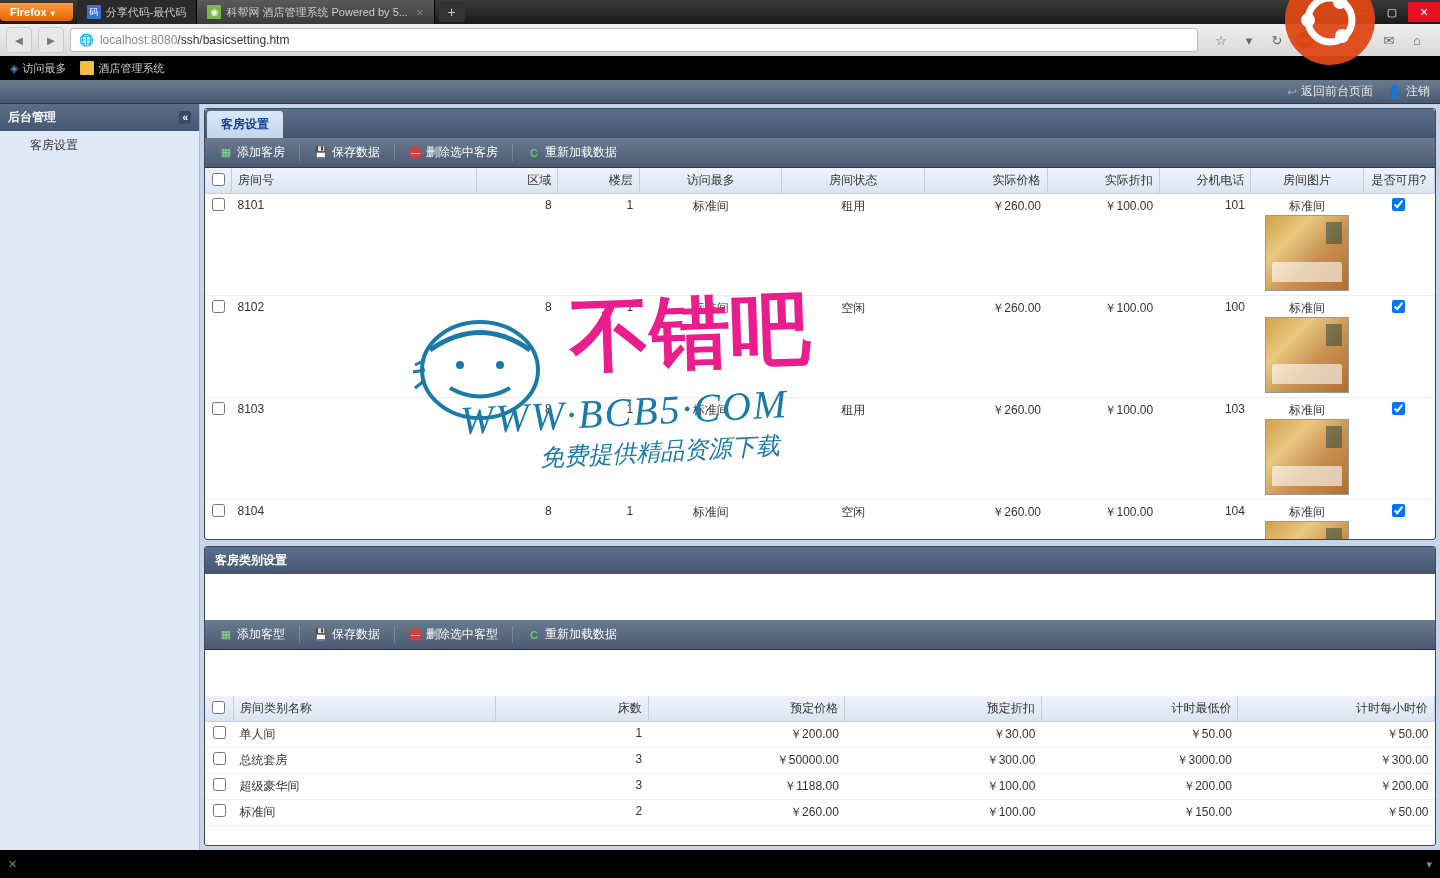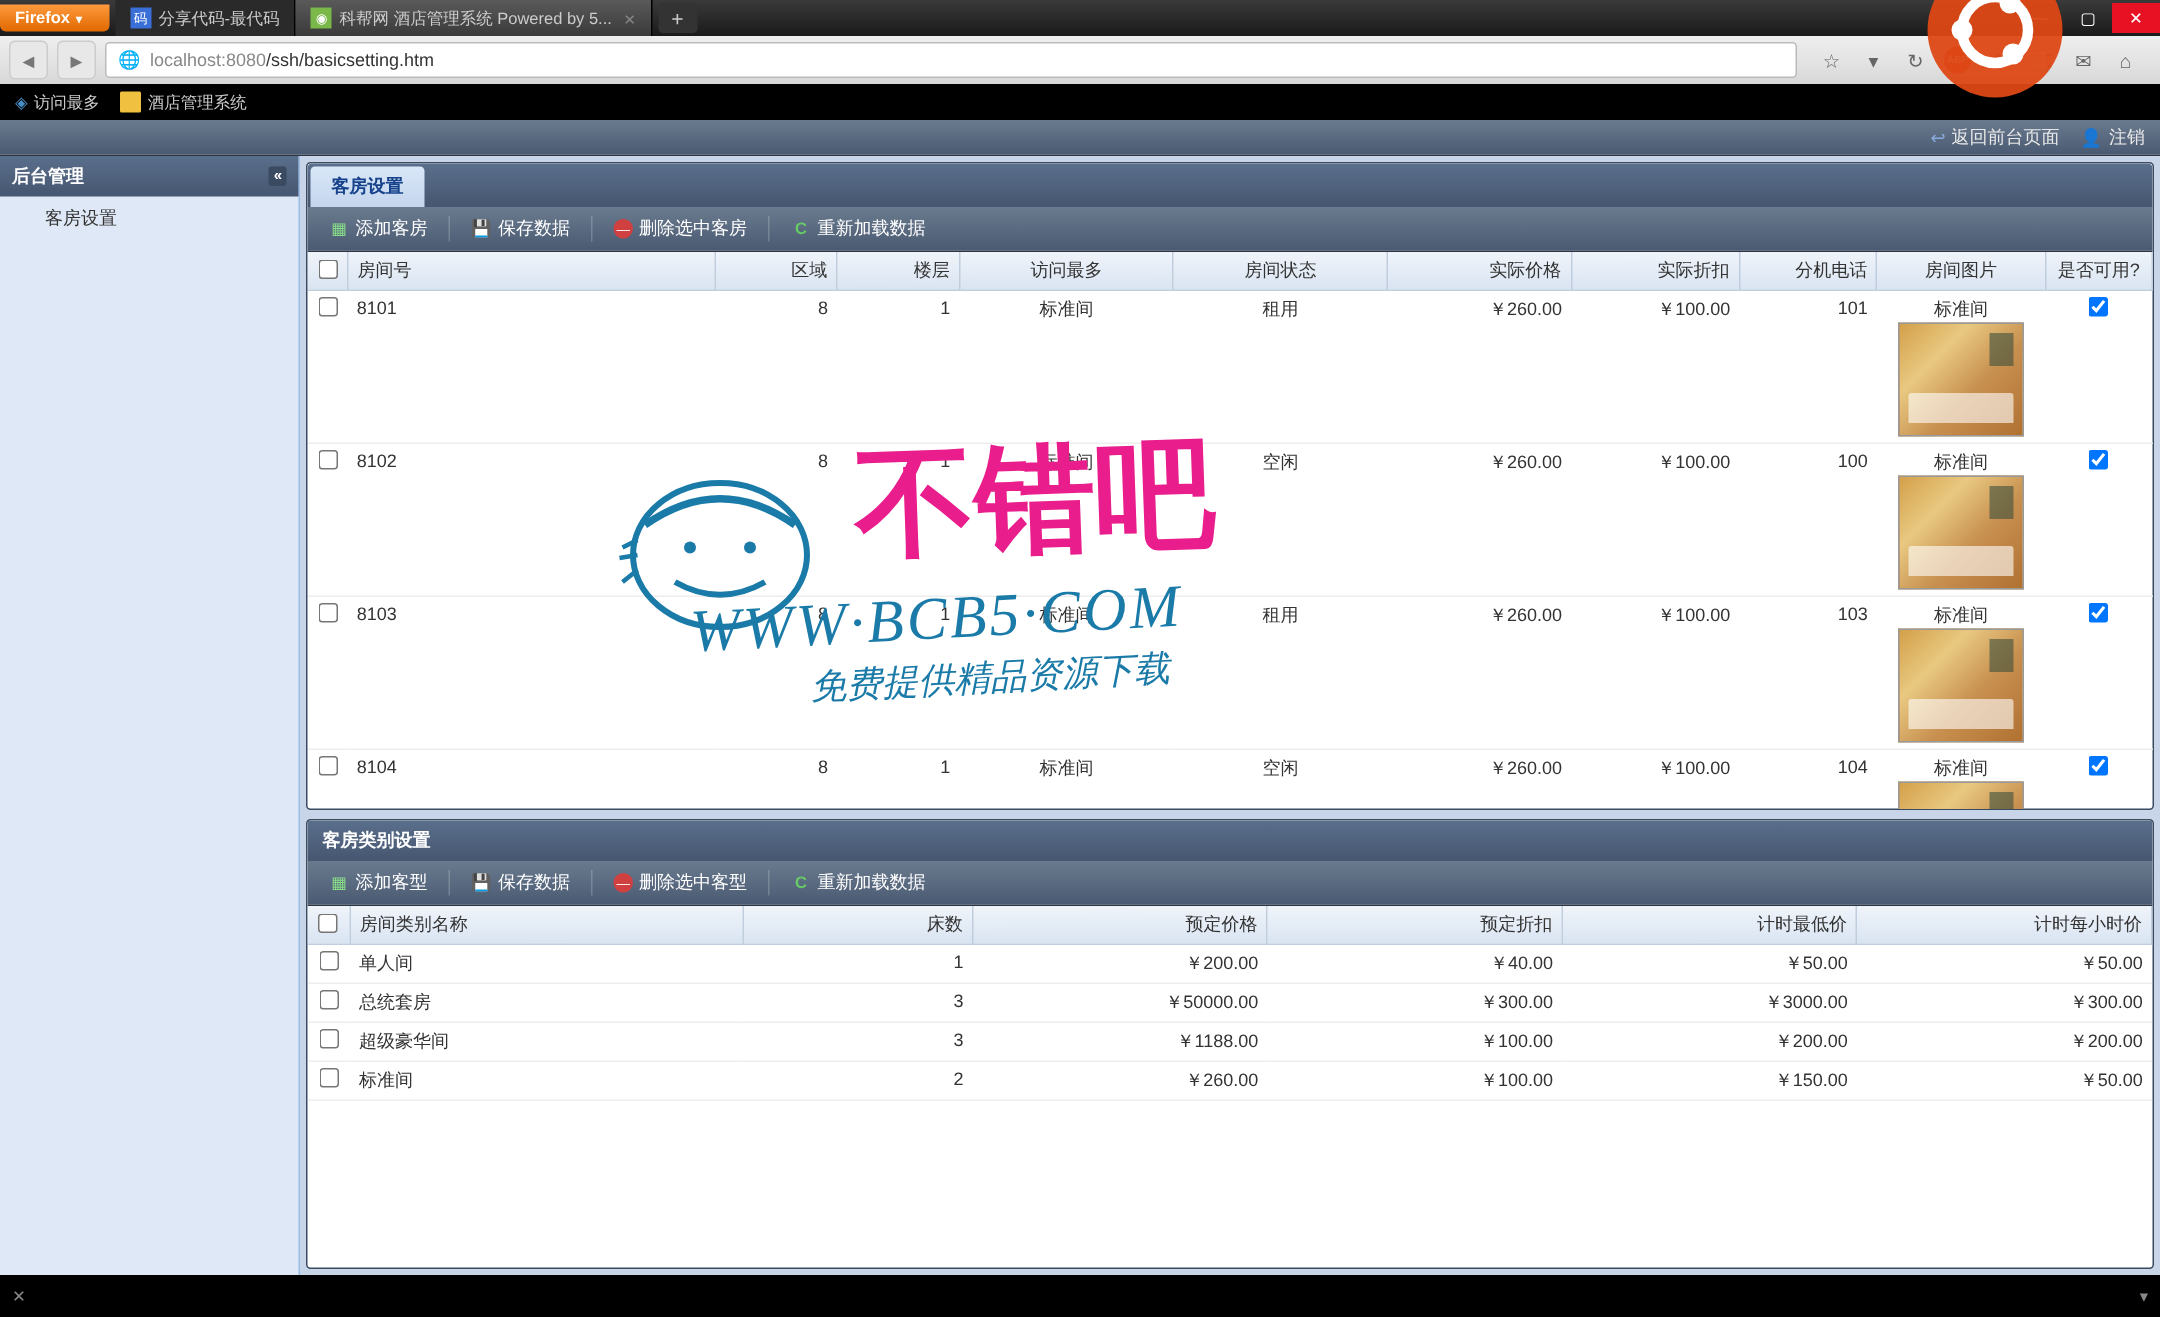--- a/index.html
+++ b/index.html
@@ -54,21 +54,21 @@
     .sb-section-icon { width: 14px; height: 12px; background: #f0a030; border-radius: 1px; display: inline-block; }
     .sb-section-toggle { margin-left: auto; background: #4a5a72; color: #fff; width: 14px; height: 12px; font-size: 9px; display: flex; align-items: center; justify-content: center; border-radius: 2px; }
     .sb-item { padding: 6px 8px 6px 30px; color: #333; cursor: pointer; }
     
     .main { flex: 1; background: #c8d5e8; padding: 4px; display: flex; flex-direction: column; gap: 6px; overflow: hidden; }
     
     .panel-tabs { display: flex; background: linear-gradient(#5a6f8c, #465670); border-radius: 3px 3px 0 0; padding: 2px 2px 0 2px; }
     .panel-tab { background: linear-gradient(#d9e7f8, #c4d5ed); padding: 5px 14px; border-radius: 3px 3px 0 0; font-weight: bold; color: #15428b; font-size: 12px; }
     
     .grid-panel { flex: 1; background: #fff; border: 1px solid #3a4a60; border-radius: 3px; display: flex; flex-direction: column; overflow: hidden; min-height: 0; }
-    .grid-panel.half { flex: 0 0 300px; }
+    .grid-panel.half { flex: 0 0 300px; gap: 46px; }
     .grid-title { background: linear-gradient(#5a6f8c, #465670); color: #fff; padding: 5px 10px; font-weight: bold; font-size: 12px; }
     .toolbar { background: linear-gradient(#6a7a8e, #4a5a72); padding: 4px 6px; display: flex; gap: 4px; border-bottom: 1px solid #2a3646; }
     .tb-btn { display: flex; align-items: center; gap: 4px; padding: 2px 8px; color: #fff; font-size: 12px; cursor: pointer; border-radius: 2px; }
     .tb-sep { width: 1px; background: rgba(255,255,255,0.2); margin: 2px 2px; }
     .tb-icon { width: 14px; height: 14px; display: inline-flex; align-items: center; justify-content: center; font-size: 11px; }
     .tb-add { color: #88dd88; }
     .tb-save { color: #88aaee; }
     .tb-del { background: #d04040; border-radius: 50%; color: #fff; font-size: 9px; width: 13px; height: 13px; }
     .tb-reload { color: #66cc66; font-weight: bold; }
     
@@ -345,21 +345,21 @@
               <th class="num">计时最低价</th>
               <th class="num">计时每小时价</th>
             </tr>
               </thead>
             <tbody id="grid2-body">
                 <tr>
     <td class="chk"><input type="checkbox" style=""></td>
     <td>单人间</td>
     <td class="num">1</td>
     <td class="num">￥200.00</td>
-    <td class="num">￥40.00</td>
+    <td class="num">￥30.00</td>
     <td class="num">￥50.00</td>
     <td class="num">￥50.00</td>
                 </tr>
                 <tr>
     <td class="chk"><input type="checkbox" style=""></td>
     <td>总统套房</td>
     <td class="num">3</td>
     <td class="num">￥50000.00</td>
     <td class="num">￥300.00</td>
     <td class="num">￥3000.00</td>

